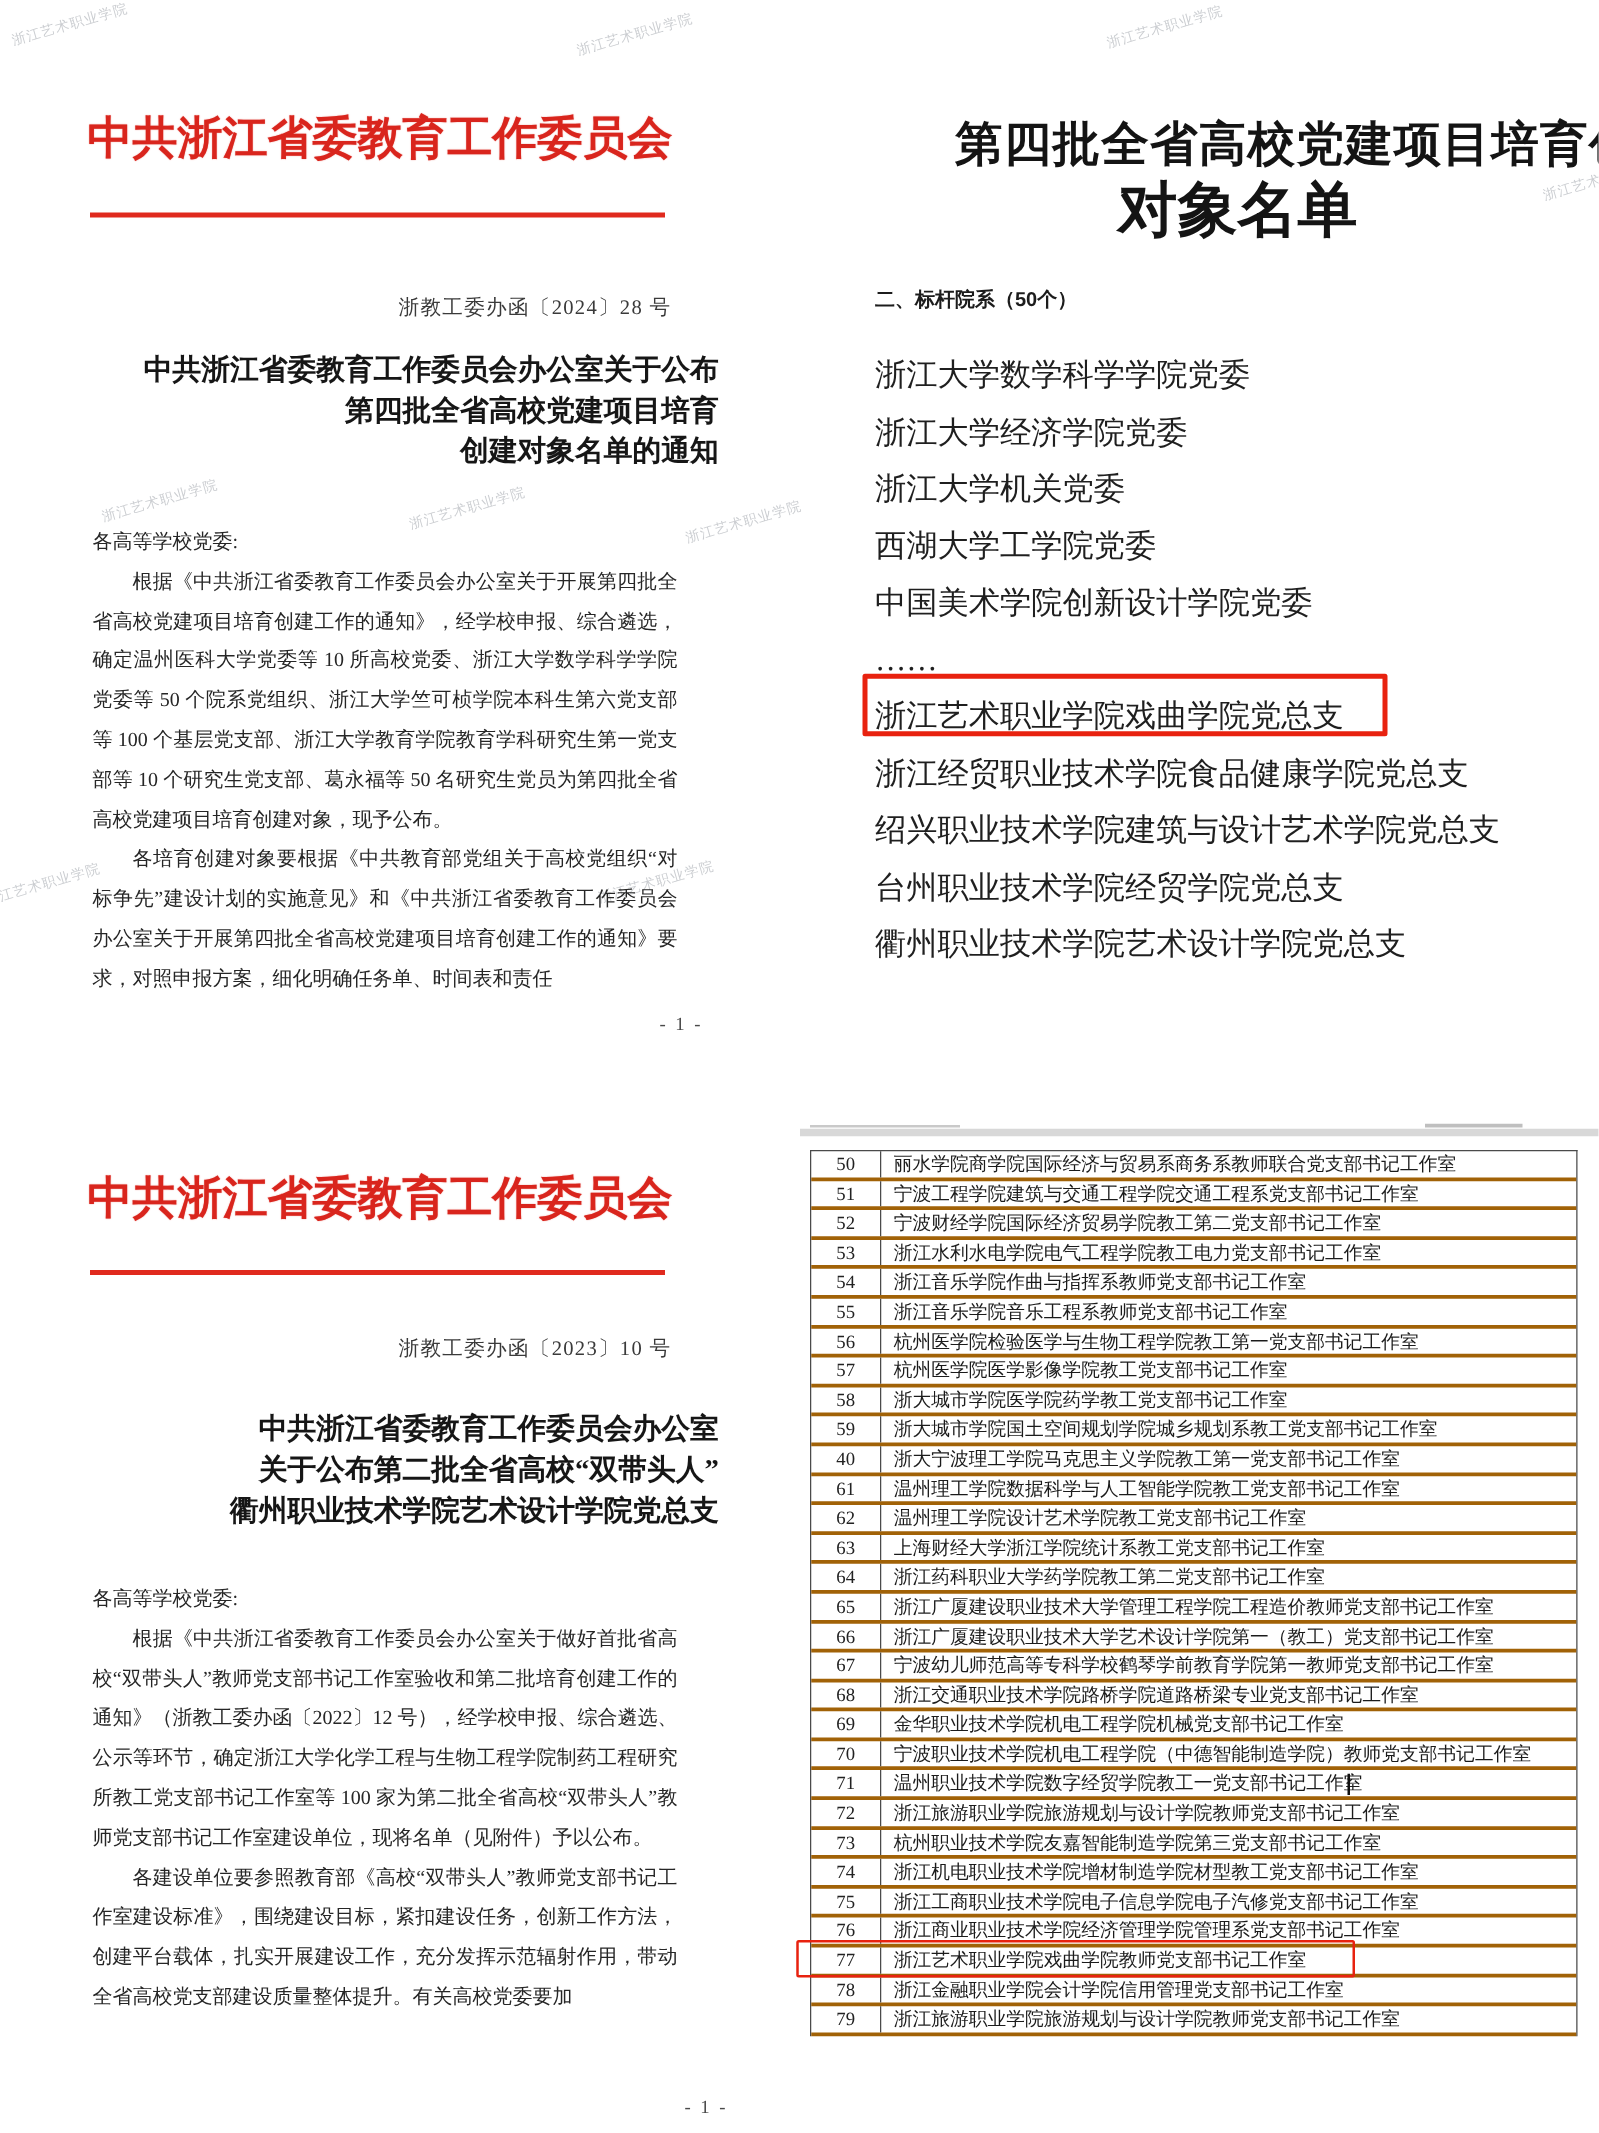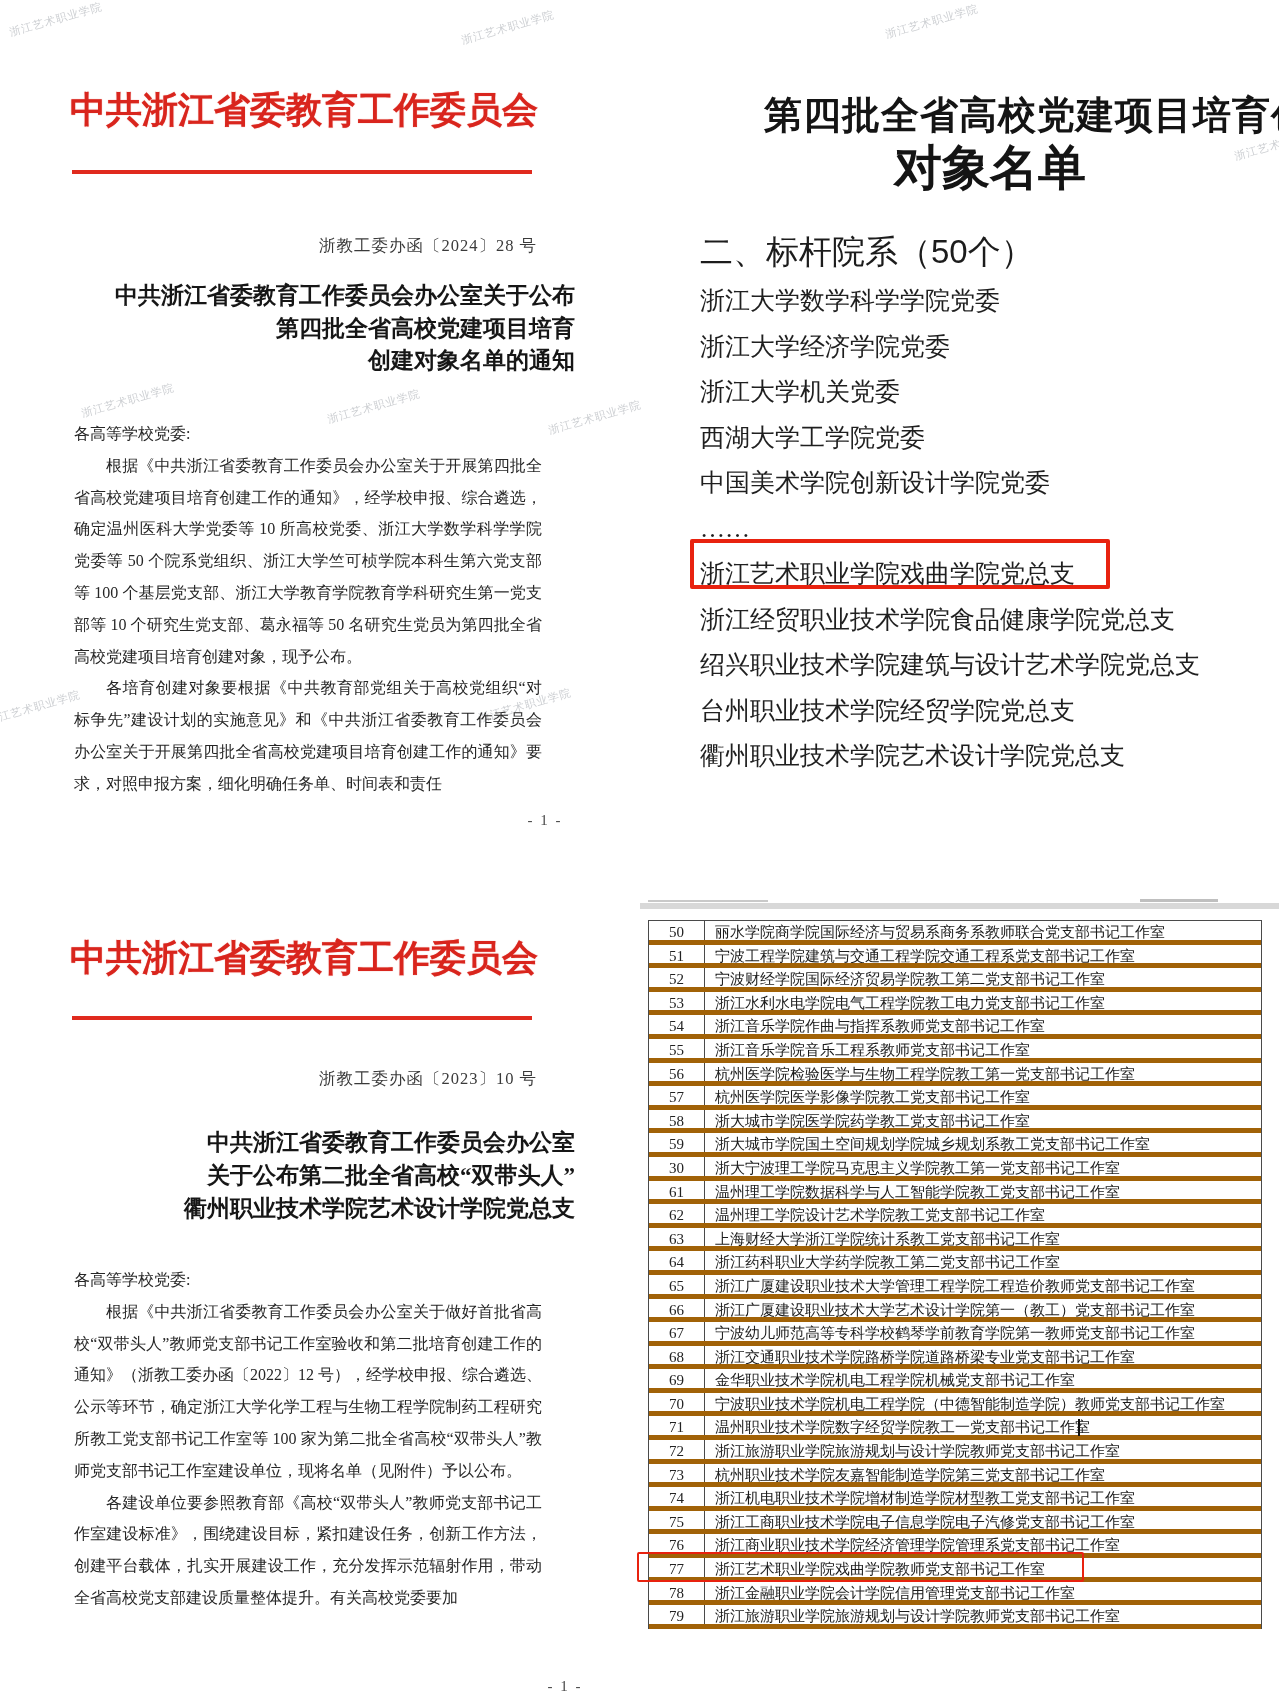--- a/index.html
+++ b/index.html
@@ -24,31 +24,31 @@
            text-align:justify;color:#262626}
   .docbody .para{text-indent:2em}
   .pagenum{position:absolute;font-size:15px;color:#4a4a4a;letter-spacing:2px;
            width:160px;text-align:center}
 
   
   .d2-title1{position:absolute;left:764px;top:90px;font-size:38px;font-weight:bold;
              letter-spacing:1px;white-space:nowrap;color:#141414}
   .d2-title2{position:absolute;left:760px;top:136px;width:460px;text-align:center;
              font-size:48px;font-weight:bold;color:#141414}
-  .d2-heading{position:absolute;left:700px;top:230px;font-size:33px;font-weight:normal;
+  .d2-heading{position:absolute;left:700px;top:230px;font-size:16px;font-weight:bold;
               font-family:"Liberation Sans",sans-serif;color:#1c1c1c}
   .d2-list{position:absolute;left:700px;top:278px;width:575px;font-size:25px;color:#1f1f1f}
   .d2-list .item{height:45.5px;line-height:45.5px;white-space:nowrap}
 
   
   .page-strip{position:absolute;left:640px;top:903px;width:639px;height:6px;background:#d8d8d8}
   .page-strip-dash-r{position:absolute;left:1140px;top:899px;width:78px;height:3px;background:#bfbfbf}
   .page-strip-dash-l{position:absolute;left:648px;top:900px;width:120px;height:2px;background:#c9c9c9}
   .ws-table{position:absolute;left:648px;top:920px;width:614px;border:1px solid #4a4a4a;border-bottom:none;background:#fff}
-  .t-row{display:flex;height:23.6px;border-bottom:5px solid #a16207}
+  .t-row{display:flex;height:23.6px;border-bottom:3px solid #a16207}
   .t-num{width:56px;border-right:1px solid #4a4a4a;text-align:center;font-size:15px;
          line-height:22.2px;color:#222;flex:none}
   .t-name{flex:1;padding-left:10px;font-size:15px;line-height:22.2px;white-space:nowrap;
           overflow:hidden;color:#1b1b1b}
 
   
   .overlay-box{position:absolute;border:4px solid #e8220f;border-radius:2px;pointer-events:none}
   .overlay-box.list-box{left:690px;top:539px;width:420px;height:50px}
   .overlay-box.row-box{left:637px;top:1552px;width:447px;height:30px;border-width:2px}
   .text-cursor{position:absolute;left:1078px;top:1419px;width:2px;height:17px;background:#111}
@@ -171,21 +171,21 @@
       </div>
         <div class="t-row">
         <div class="t-num">58</div>
         <div class="t-name">浙大城市学院医学院药学教工党支部书记工作室</div>
       </div>
         <div class="t-row">
         <div class="t-num">59</div>
         <div class="t-name">浙大城市学院国土空间规划学院城乡规划系教工党支部书记工作室</div>
       </div>
         <div class="t-row">
-        <div class="t-num">30</div>
+        <div class="t-num">40</div>
         <div class="t-name">浙大宁波理工学院马克思主义学院教工第一党支部书记工作室</div>
       </div>
         <div class="t-row">
         <div class="t-num">61</div>
         <div class="t-name">温州理工学院数据科学与人工智能学院教工党支部书记工作室</div>
       </div>
         <div class="t-row">
         <div class="t-num">62</div>
         <div class="t-name">温州理工学院设计艺术学院教工党支部书记工作室</div>
       </div>

